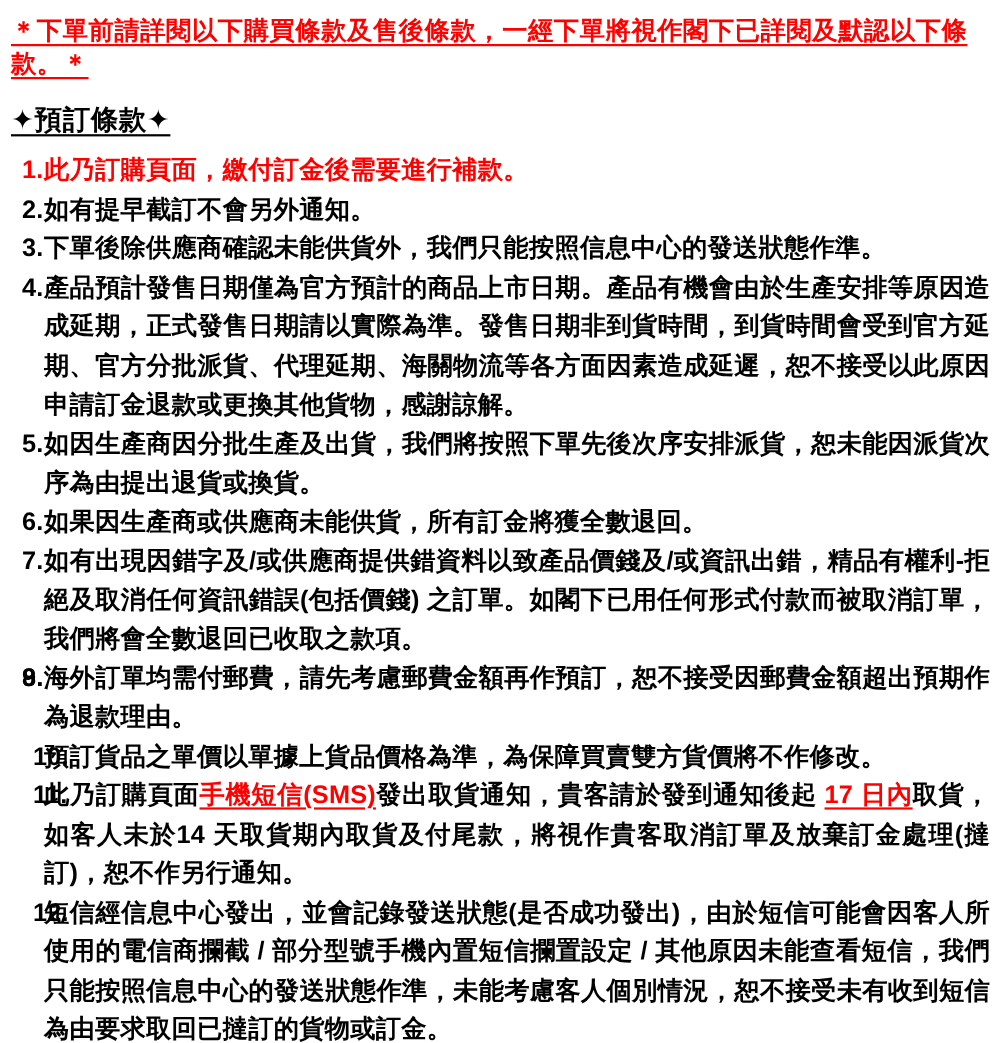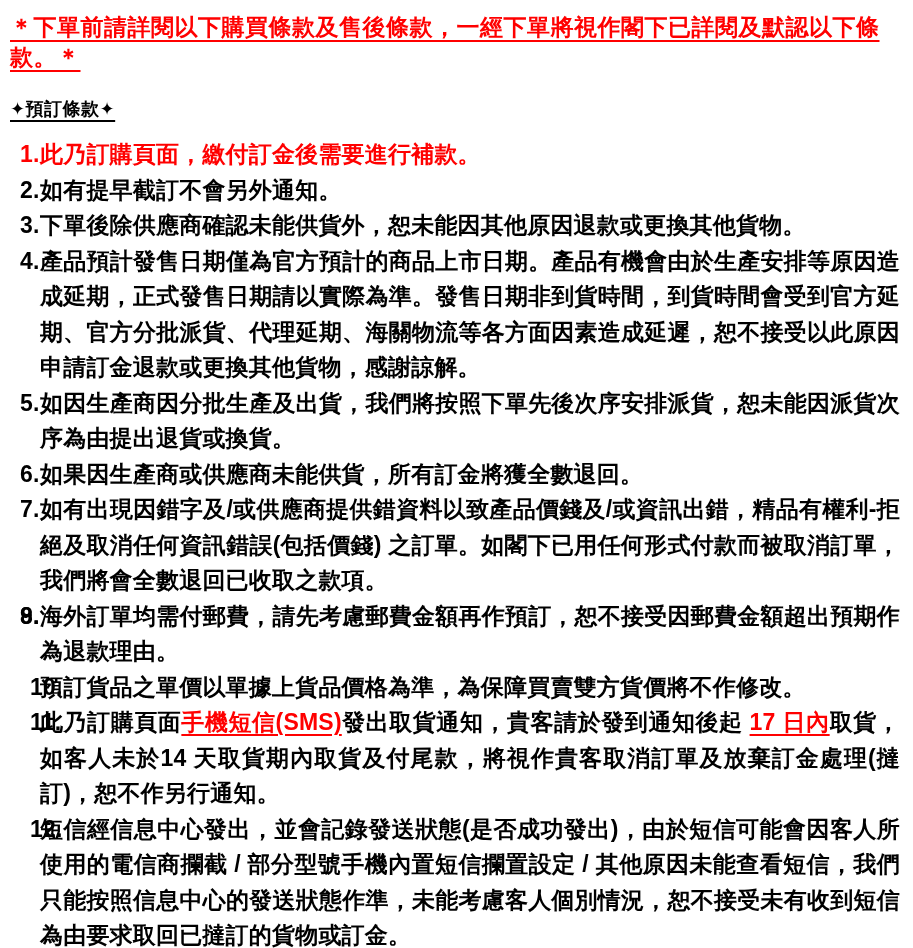--- a/index.html
+++ b/index.html
@@ -26,21 +26,21 @@
     color: #ff0000;
     font-size: 23px;
     line-height: 30px;
     text-decoration: underline;
     text-decoration-thickness: 2px;
     text-underline-offset: 5px;
     letter-spacing: 0.5px;
     margin: 2px 0 0 0;
   }
   .section-title {
-    font-size: 18px;
+    font-size: 25px;
     line-height: 28px;
     margin-top: 23px;
     display: inline-block;
     text-decoration: underline;
     text-decoration-thickness: 2px;
     text-underline-offset: 5px;
     letter-spacing: 0.5px;
   }
   .terms-list {
     margin-top: 14px;
@@ -89,21 +89,21 @@
       <span class="txt">此乃訂購頁面，繳付訂金後需要進行補款。</span>
     </div>
 
     <div class="term">
       <span class="num">2.</span>
       <span class="txt">如有提早截訂不會另外通知。</span>
     </div>
 
     <div class="term">
       <span class="num">3.</span>
-      <span class="txt">下單後除供應商確認未能供貨外，恕未能因其他原因退款或更換其他貨物。</span>
+      <span class="txt">下單後除供應商確認未能供貨外，我們只能按照信息中心的發送狀態作準。</span>
     </div>
 
     <div class="term">
       <span class="num">4.</span>
       <span class="txt">產品預計發售日期僅為官方預計的商品上市日期。產品有機會由於生產安排等原因造成延期，正式發售日期請以實際為準。發售日期非到貨時間，到貨時間會受到官方延期、官方分批派貨、代理延期、海關物流等各方面因素造成延遲，恕不接受以此原因申請訂金退款或更換其他貨物，感謝諒解。</span>
     </div>
 
     <div class="term">
       <span class="num">5.</span>
       <span class="txt">如因生產商因分批生產及出貨，我們將按照下單先後次序安排派貨，恕未能因派貨次序為由提出退貨或換貨。</span>

